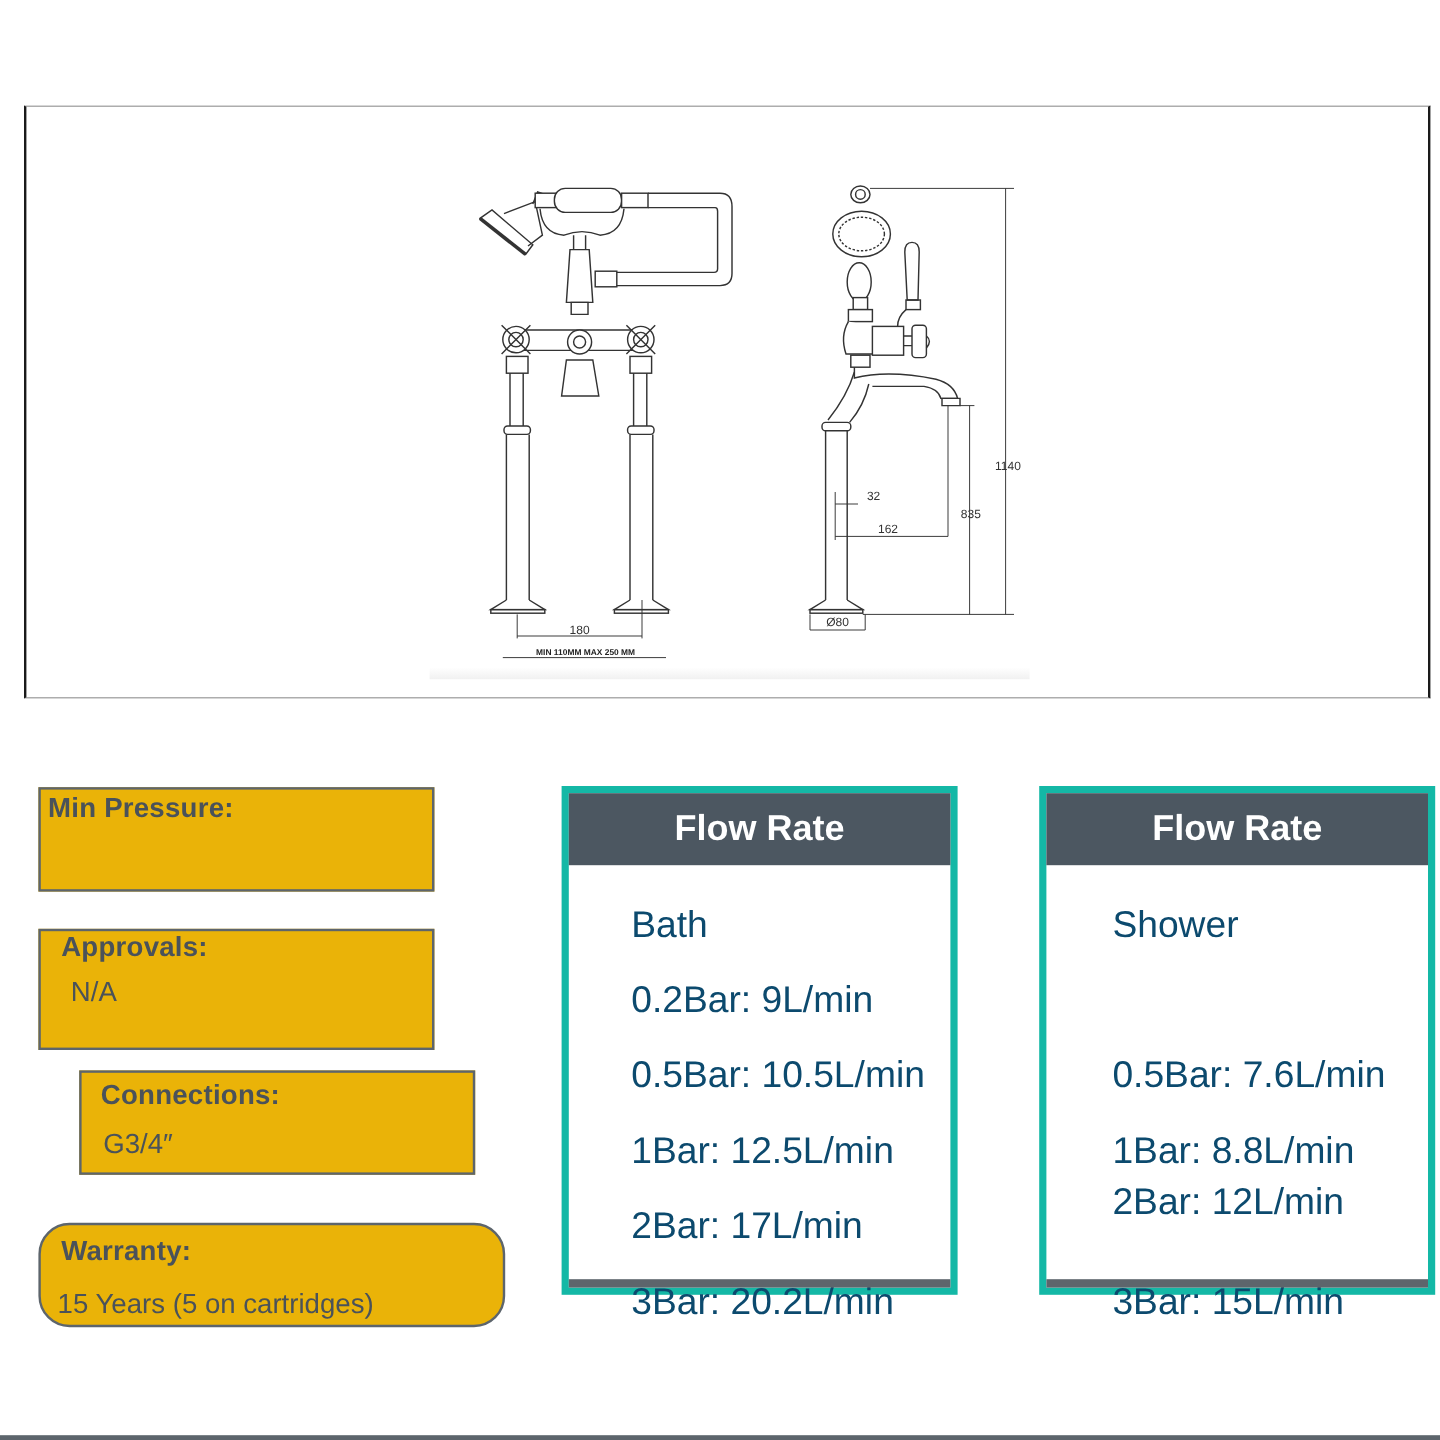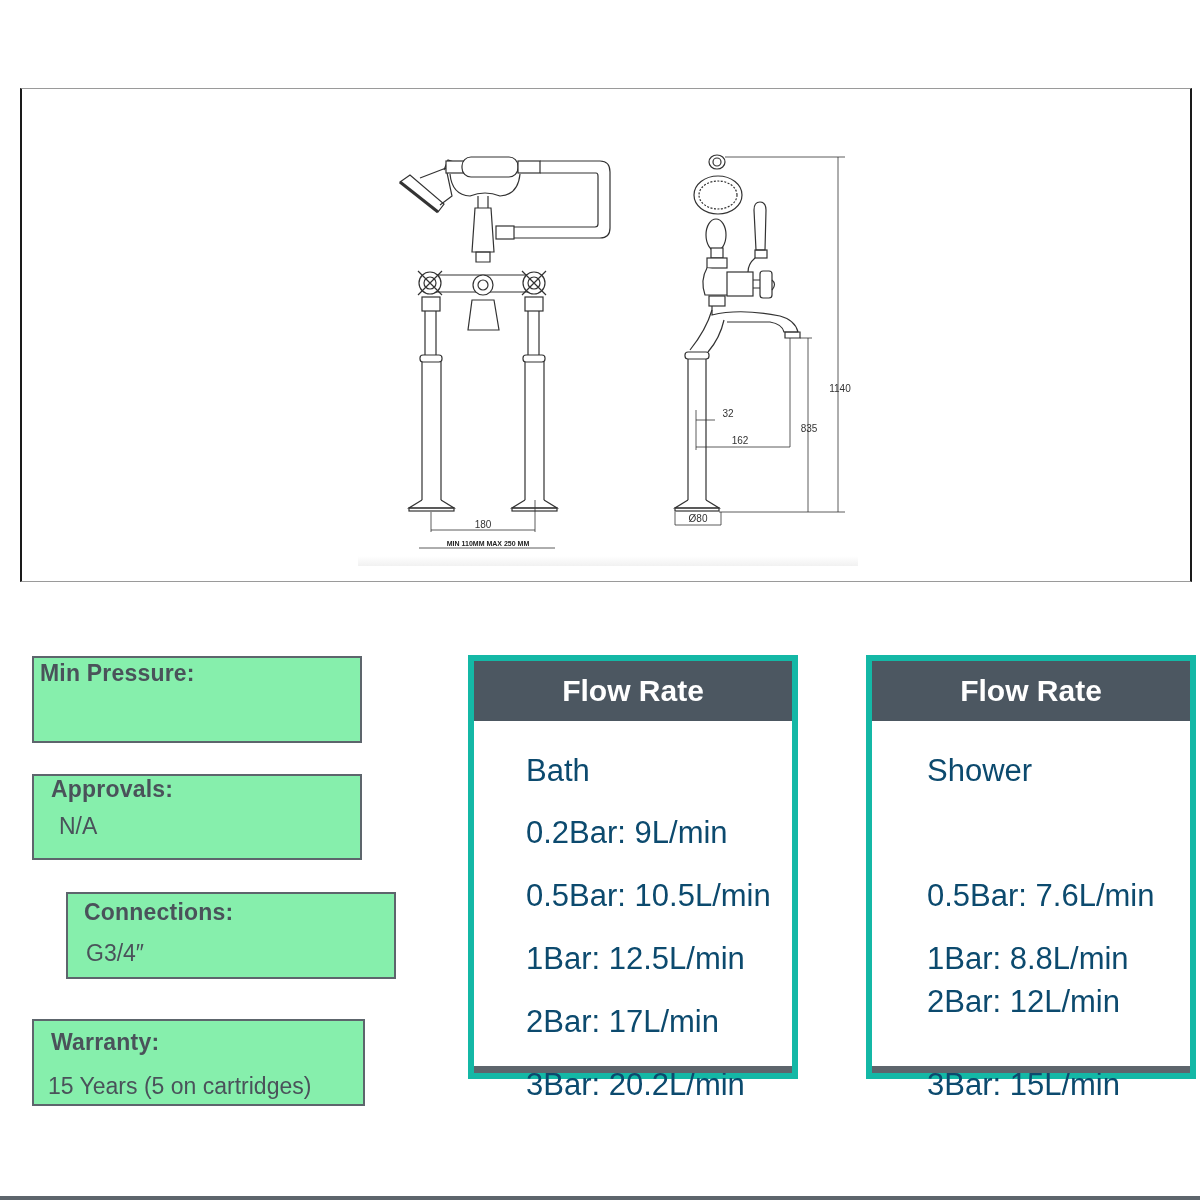--- a/index.html
+++ b/index.html
@@ -6,21 +6,21 @@
   body { width: 1200px; height: 1200px; position: relative; overflow: hidden;
          font-family: "Liberation Sans", sans-serif; color: #4a525a; }
 
   .drawing-frame { position: absolute; left: 20px; top: 88px; width: 1172px; height: 494px;
                    border-top: 1px solid #9a9a9a; border-bottom: 1px solid #9a9a9a;
                    border-left: 2px solid #1a1a1a; border-right: 2px solid #1a1a1a; box-sizing: border-box; }
   .drawing-svg { position: absolute; left: 0; top: 0; }
   .drawing-fade { position: absolute; left: 358px; top: 556px; width: 500px; height: 10px;
                   background: linear-gradient(#ffffff, #f1f1f1); }
 
-  .spec-box { position: absolute; border: 2px solid #5d656c; box-sizing: border-box; background: #86efac; }
+  .spec-box { position: absolute; border: 2px solid #5d656c; box-sizing: border-box; background: #eab308; }
   .spec-label { position: absolute; font-weight: bold; font-size: 23px; color: #4a525a; letter-spacing: 0.2px; }
   .spec-value { position: absolute; font-size: 23px; color: #4a525a; }
 
   .flow-card { position: absolute; top: 655px; width: 330px; height: 424px;
                border: 6px solid #14b8a6; box-sizing: border-box; background: #fff; }
   .flow-header { position: absolute; left: 0; top: 0; right: 0; height: 60px; background: #4c5761;
                  color: #ffffff; font-weight: bold; font-size: 30px; text-align: center; line-height: 60px; }
   .flow-footer { position: absolute; left: 0; right: 0; bottom: 0; height: 7px; background: #5d656c; }
   .flow-line { position: absolute; left: 52px; font-size: 31px; color: #0c4a6e; white-space: nowrap; }
 
@@ -129,29 +129,29 @@
   <text x="809" y="432" font-size="10" fill="#333" stroke="none" text-anchor="middle" font-family="Liberation Sans, sans-serif">835</text>
   <text x="728" y="417" font-size="10" fill="#333" stroke="none" text-anchor="middle" font-family="Liberation Sans, sans-serif">32</text>
   <text x="740" y="444" font-size="10" fill="#333" stroke="none" text-anchor="middle" font-family="Liberation Sans, sans-serif">162</text>
   <text x="698" y="522" font-size="10" fill="#333" stroke="none" text-anchor="middle" font-family="Liberation Sans, sans-serif">Ø80</text>
 </svg>
 
 <div class="spec-box" style="left:32px;top:656px;width:330px;height:87px;">
   <span class="spec-label" style="left:6px;top:2px;">Min Pressure:</span>
   <span class="spec-value" style="left:18px;top:36px;"></span>
 </div>
-<div class="spec-box" style="left:32px;top:774px;width:330px;height:86px;">
+<div class="spec-box" style="left:32px;top:774px;width:330px;height:101px;">
   <span class="spec-label" style="left:17px;top:0px;">Approvals:</span>
   <span class="spec-value" style="left:25px;top:37px;">N/A</span>
 </div>
 <div class="spec-box" style="left:32px;top:892px;width:330px;height:87px;margin-left:34px;">
   <span class="spec-label" style="left:16px;top:5px;">Connections:</span>
   <span class="spec-value" style="left:18px;top:46px;">G3/4″</span>
 </div>
-<div class="spec-box" style="left:32px;top:1019px;width:333px;height:87px;">
+<div class="spec-box" style="left:32px;top:1019px;width:389px;height:87px;border-radius:26px;">
   <span class="spec-label" style="left:17px;top:8px;">Warranty:</span>
   <span class="spec-value" style="left:14px;top:52px;">15 Years (5 on cartridges)</span>
 </div>
 
 <div class="flow-card" style="left:468px;">
   <div class="flow-header">Flow Rate</div>
   <div class="flow-line" style="top:92px;">Bath</div>
   <div class="flow-line" style="top:154px;text-align:right;">0.2Bar: 9L/min</div>
   <div class="flow-line" style="top:217px;">0.5Bar: 10.5L/min</div>
   <div class="flow-line" style="top:280px;">1Bar: 12.5L/min</div>

